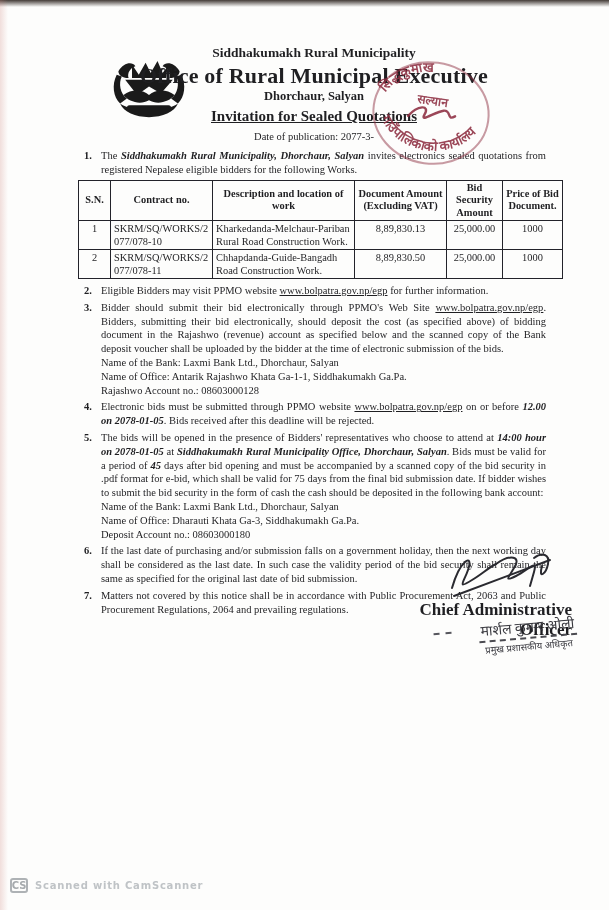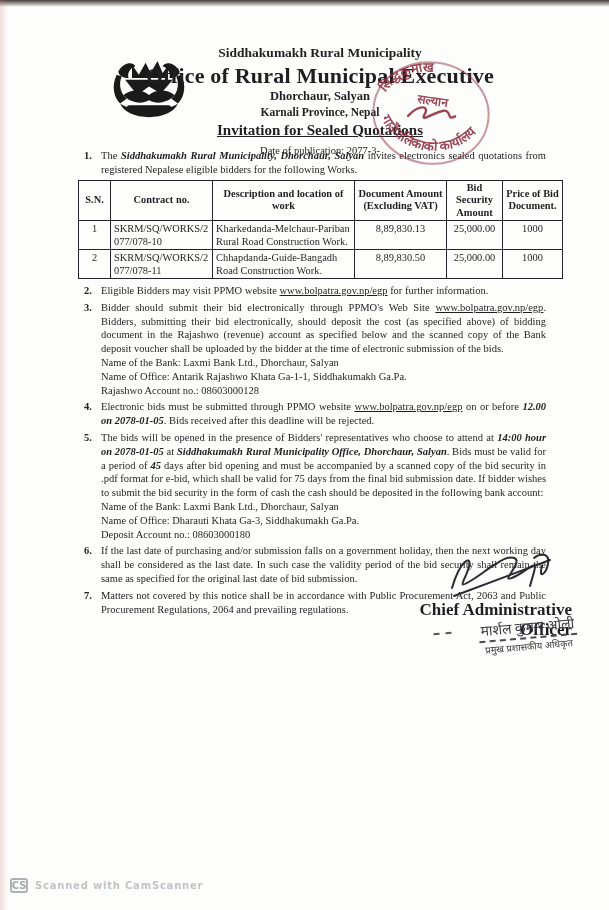--- a/index.html
+++ b/index.html
@@ -9,21 +9,21 @@
     background:#fdfdfc; overflow:hidden;
     font-family:"Liberation Serif", serif; color:#1f1f22;
   }
   .scan-top { position:absolute; top:0; left:0; right:0; height:7px;
     background:linear-gradient(to bottom, rgba(42,33,28,0.88), rgba(42,33,28,0)); z-index:30; }
   .scan-left { position:absolute; top:0; left:0; bottom:0; width:8px;
     background:linear-gradient(to right, rgba(203,130,122,0.25), rgba(203,130,122,0)); z-index:30; }
 
   
   .emblem { position:absolute; left:106px; top:56px; width:86px; height:68px; }
-  .headerblock { position:absolute; left:120px; top:45px; width:400px; text-align:center; line-height:1.25; }
+  .headerblock { position:absolute; left:114px; top:45px; width:400px; text-align:center; line-height:1.25; }
   .h-org { font-size:13.5px; font-weight:bold; }
   .h-office { font-size:22px; font-weight:bold; letter-spacing:0.2px; }
   .h-addr { font-size:12.5px; font-weight:bold; }
   .h-prov { font-size:11.5px; font-weight:bold; }
   .h-title { display:inline-block; font-size:15px; font-weight:bold; text-decoration:underline; margin-top:2px; }
   .h-date { font-size:10.5px; margin-top:4px; }
 
   
   .seal-top { position:absolute; left:350px; top:52px; width:162px; height:122px; z-index:20;
     opacity:0.88; transform:rotate(8deg); }
@@ -81,21 +81,20 @@
       <path d="M20 46 C30 38 44 40 50 46 C56 40 70 38 80 46 C74 54 60 58 50 52 C40 58 26 54 20 46 Z"></path>
       <path d="M16 56 C28 66 72 66 84 56 C80 66 66 72 50 72 C34 72 20 66 16 56 Z"></path>
       <rect x="24" y="58" width="52" height="6" rx="3"></rect>
     </g>
   </svg>
 
   <div class="headerblock">
     <div class="h-org">Siddhakumakh Rural Municipality</div>
     <div class="h-office">Office of Rural Municipal Executive</div>
     <div class="h-addr">Dhorchaur, Salyan</div>
-    <div class="h-prov">Karnali Province, Nepal</div>
     <div><span class="h-title">Invitation for Sealed Quotations</span></div>
     <div class="h-date">Date of publication: 2077-3-</div>
   </div>
 
   <svg class="seal-top" viewBox="0 0 160 120">
     <defs>
       <path id="arcU" d="M 30 78 A 52 46 0 1 1 130 78"></path>
       <path id="arcL" d="M 28 62 A 54 48 0 0 0 132 62"></path>
     </defs>
     <g fill="none" stroke="#8e2f42" stroke-width="2">

